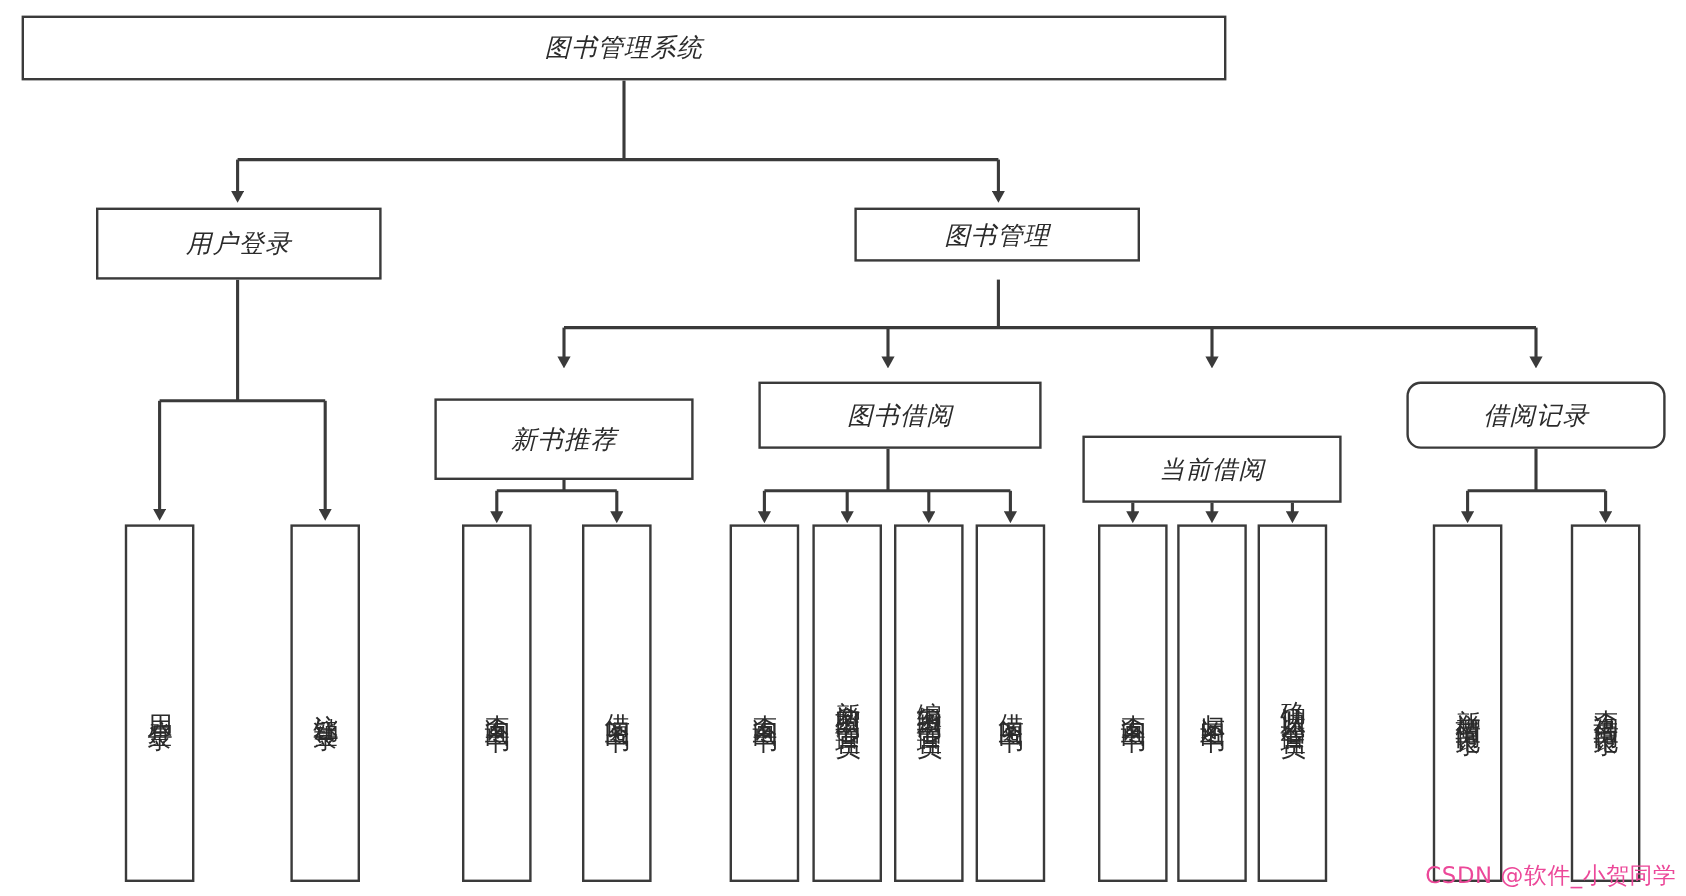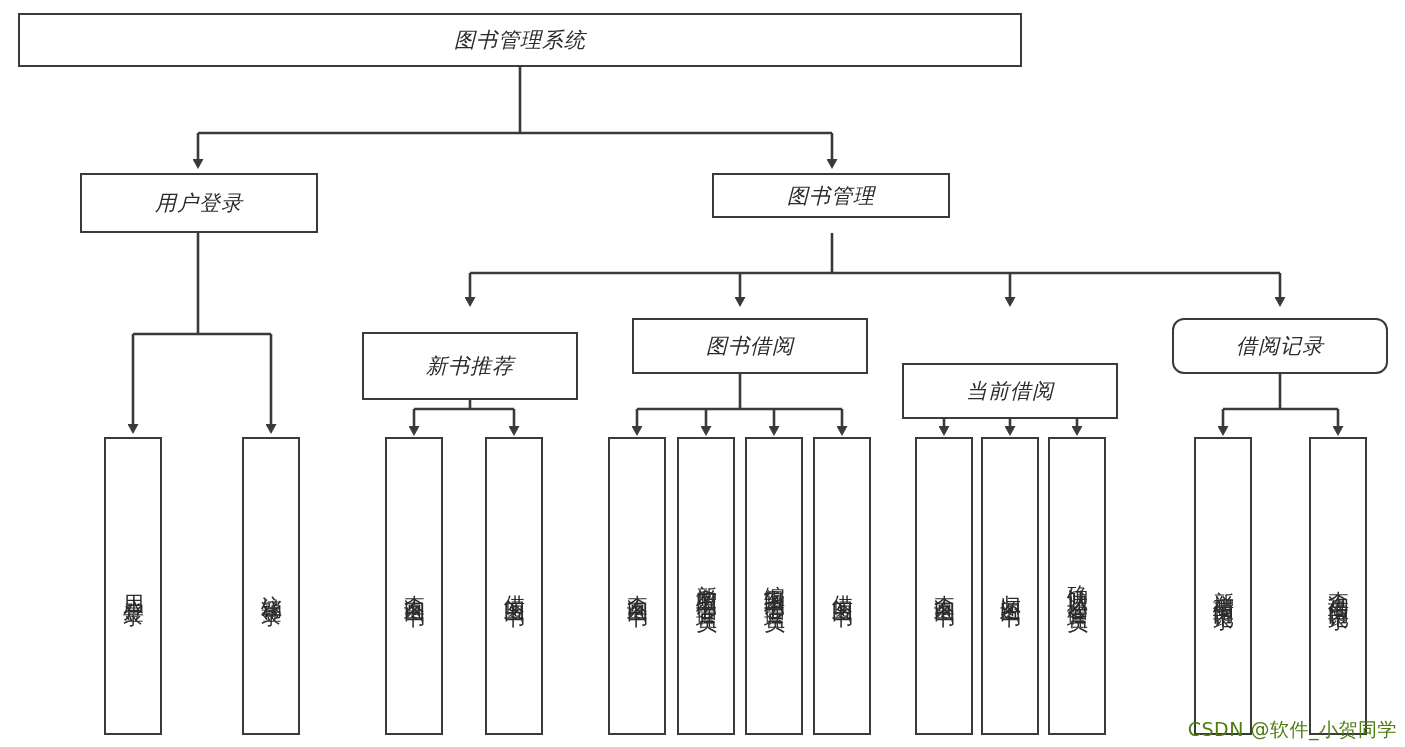--- a/index.html
+++ b/index.html
@@ -48,21 +48,21 @@
     text-orientation: upright;
     letter-spacing: 4px;
     line-height: 1;
     white-space: nowrap;
   }
   .watermark {
     position: absolute;
     right: 8px;
     bottom: 4px;
     font-size: 19px;
-    color: #4d7c0f;
+    color: #ec4899;
     letter-spacing: 0.5px;
     z-index: 6;
     white-space: nowrap;
   }
 </style>
 </head>
 <body>
 
 <div id="stage">
 

